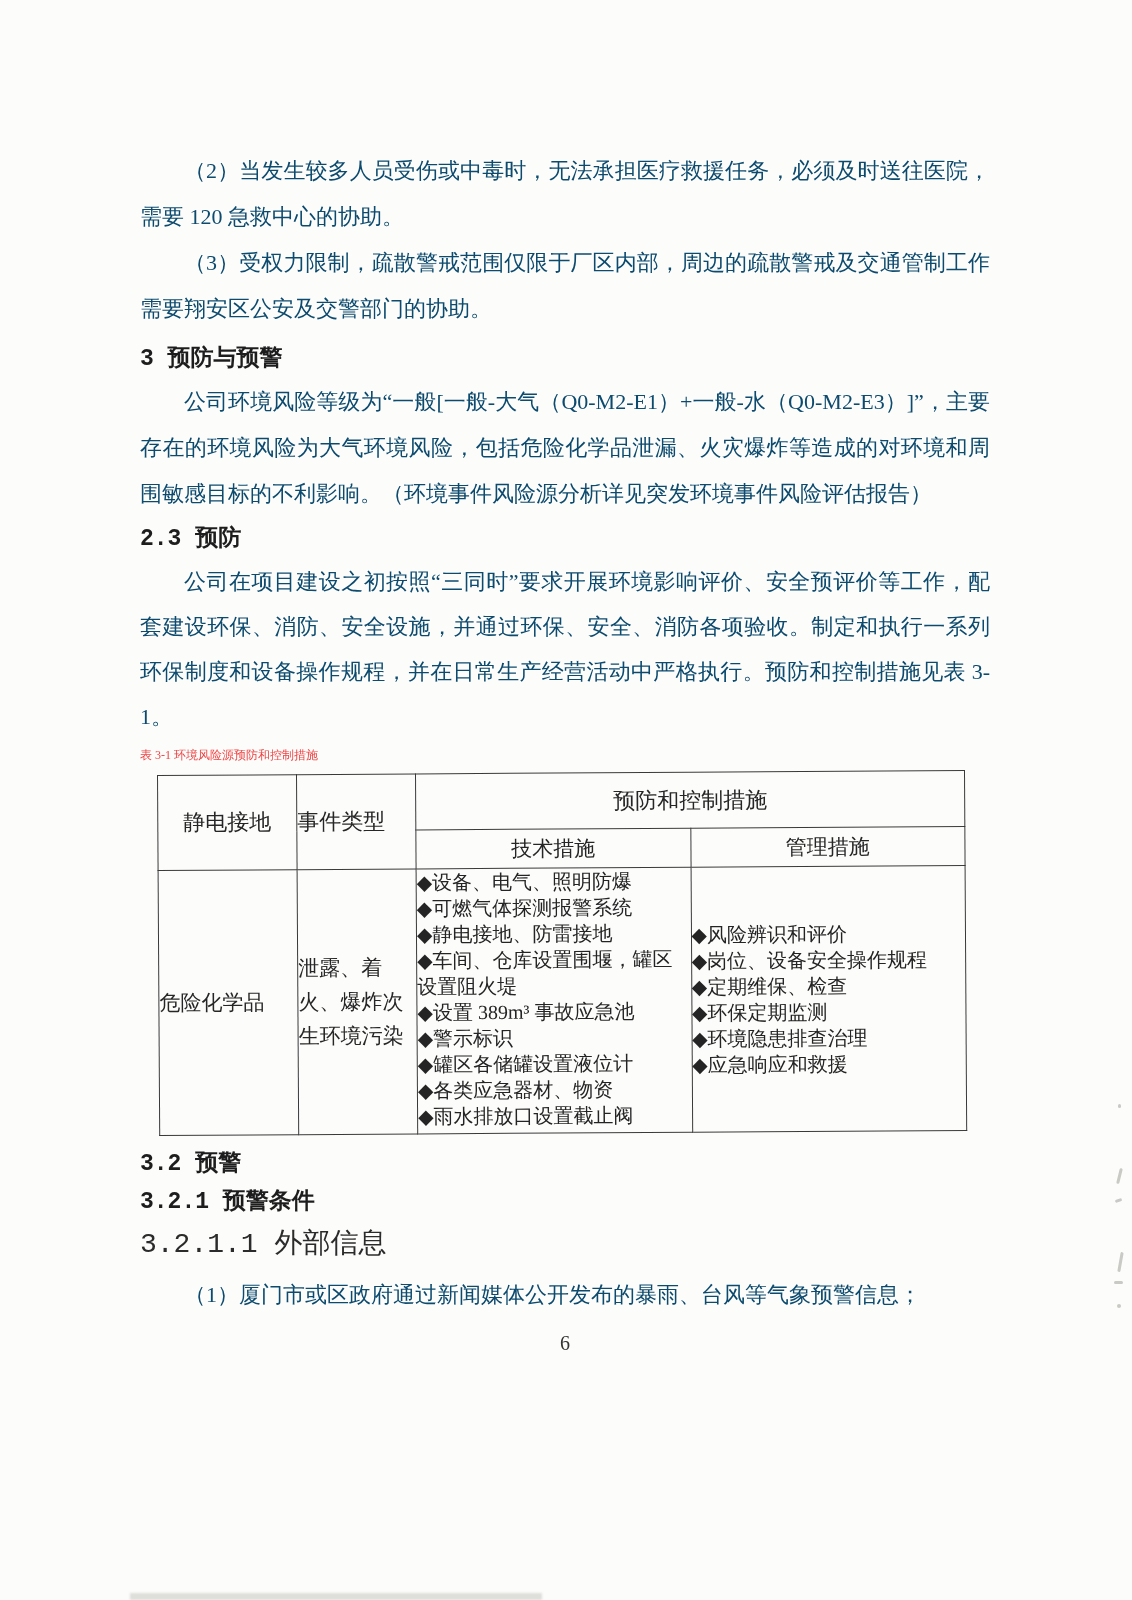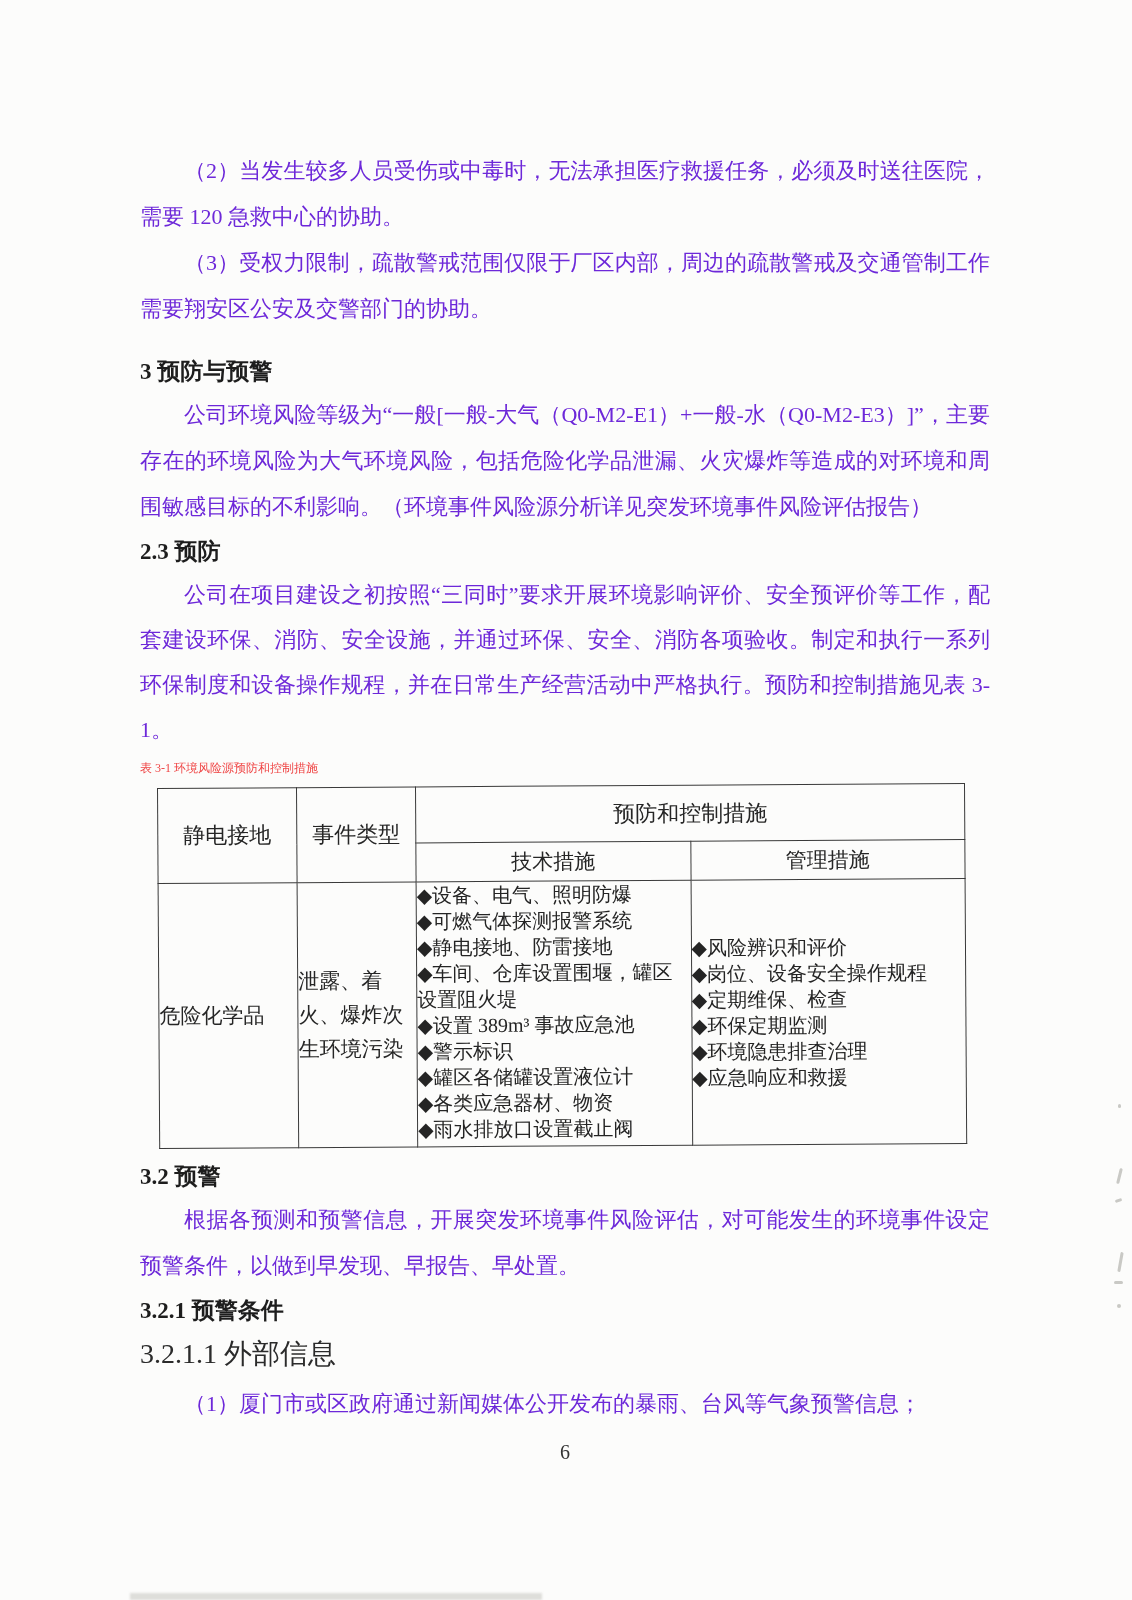--- a/index.html
+++ b/index.html
@@ -17,29 +17,30 @@
     position:absolute;
     left:140px; top:148px;
     width:850px;
   }
   .para {
     margin:0;
     font-size:22px;
     line-height:46px;
     text-align:justify;
     text-indent:2em;
-    color:#6d28d9;
+    color:#0c4a6e;
   }
   .para.tight { line-height:45px; }
   .sec-h {
-    margin:24px 0 0 0;
+    margin:11px 0 0 0;
     font-size:23px;
     line-height:32px;
     font-weight:bold;
     color:#1d1d1d;
+    font-family:Liberation Mono, monospace;
   }
   .sec-h.sub { margin-top:6px; }
   .sec-h.plain { font-weight:normal; margin-top:12px; font-size:28px; line-height:30px; color:#2b2b2b; }
   .intro-para { margin-top:4px; }
   .caption {
     margin:2px 0 6px 0;
     text-align:left;
     font-size:12px;
     line-height:28px;
     color:#ef4444;
@@ -51,21 +52,21 @@
     table-layout:fixed;
     transform:rotate(-0.35deg);
     transform-origin:left top;
   }
   table.risk th, table.risk td {
     border:1.5px solid #3a3a3a;
     padding:0;
     font-weight:normal;
   }
   th.hcol { width:138px; font-size:22px; text-align:center; }
-  th.hcol2 { width:118px; font-size:22px; text-align:center; }
+  th.hcol2 { width:118px; font-size:22px; text-align:left; }
   th.hgroup { height:55px; font-size:22px; text-align:center; }
   th.hsub { height:38px; font-size:21px; text-align:center; }
   th.hsub.tech { width:300px; }
   th.hsub.mgmt { width:252px; }
   td.body-cell { height:264px; vertical-align:middle; }
   td.source-cell { font-size:21px; padding-left:14px; }
   td.event-cell { font-size:21px; line-height:34px; padding:0 10px 0 12px; }
   td.tech-cell { vertical-align:top; padding:6px 6px 0 8px; }
   td.mgmt-cell { padding:0 4px 0 8px; }
   .measure { font-size:20px; line-height:26px; color:#242424; text-align:left; }
@@ -138,21 +139,20 @@
           <div class="measure">◆定期维保、检查</div>
           <div class="measure">◆环保定期监测</div>
           <div class="measure">◆环境隐患排查治理</div>
           <div class="measure">◆应急响应和救援</div>
         </td>
       </tr>
     </tbody>
       </table>
 
     <h2 class="sec-h" style="margin-top:12px;">3.2 预警</h2>
-    <p class="para intro-para">根据各预测和预警信息，开展突发环境事件风险评估，对可能发生的环境事件设定预警条件，以做到早发现、早报告、早处置。</p>
 
     <h2 class="sec-h sub">3.2.1 预警条件</h2>
 
     <h2 class="sec-h plain">3.2.1.1 外部信息</h2>
     <p class="para" style="margin-top:12px;">（1）厦门市或区政府通过新闻媒体公开发布的暴雨、台风等气象预警信息；</p>
 
     <div class="page-num">6</div>
   </div>
 
   <div class="artifact a1"></div>

